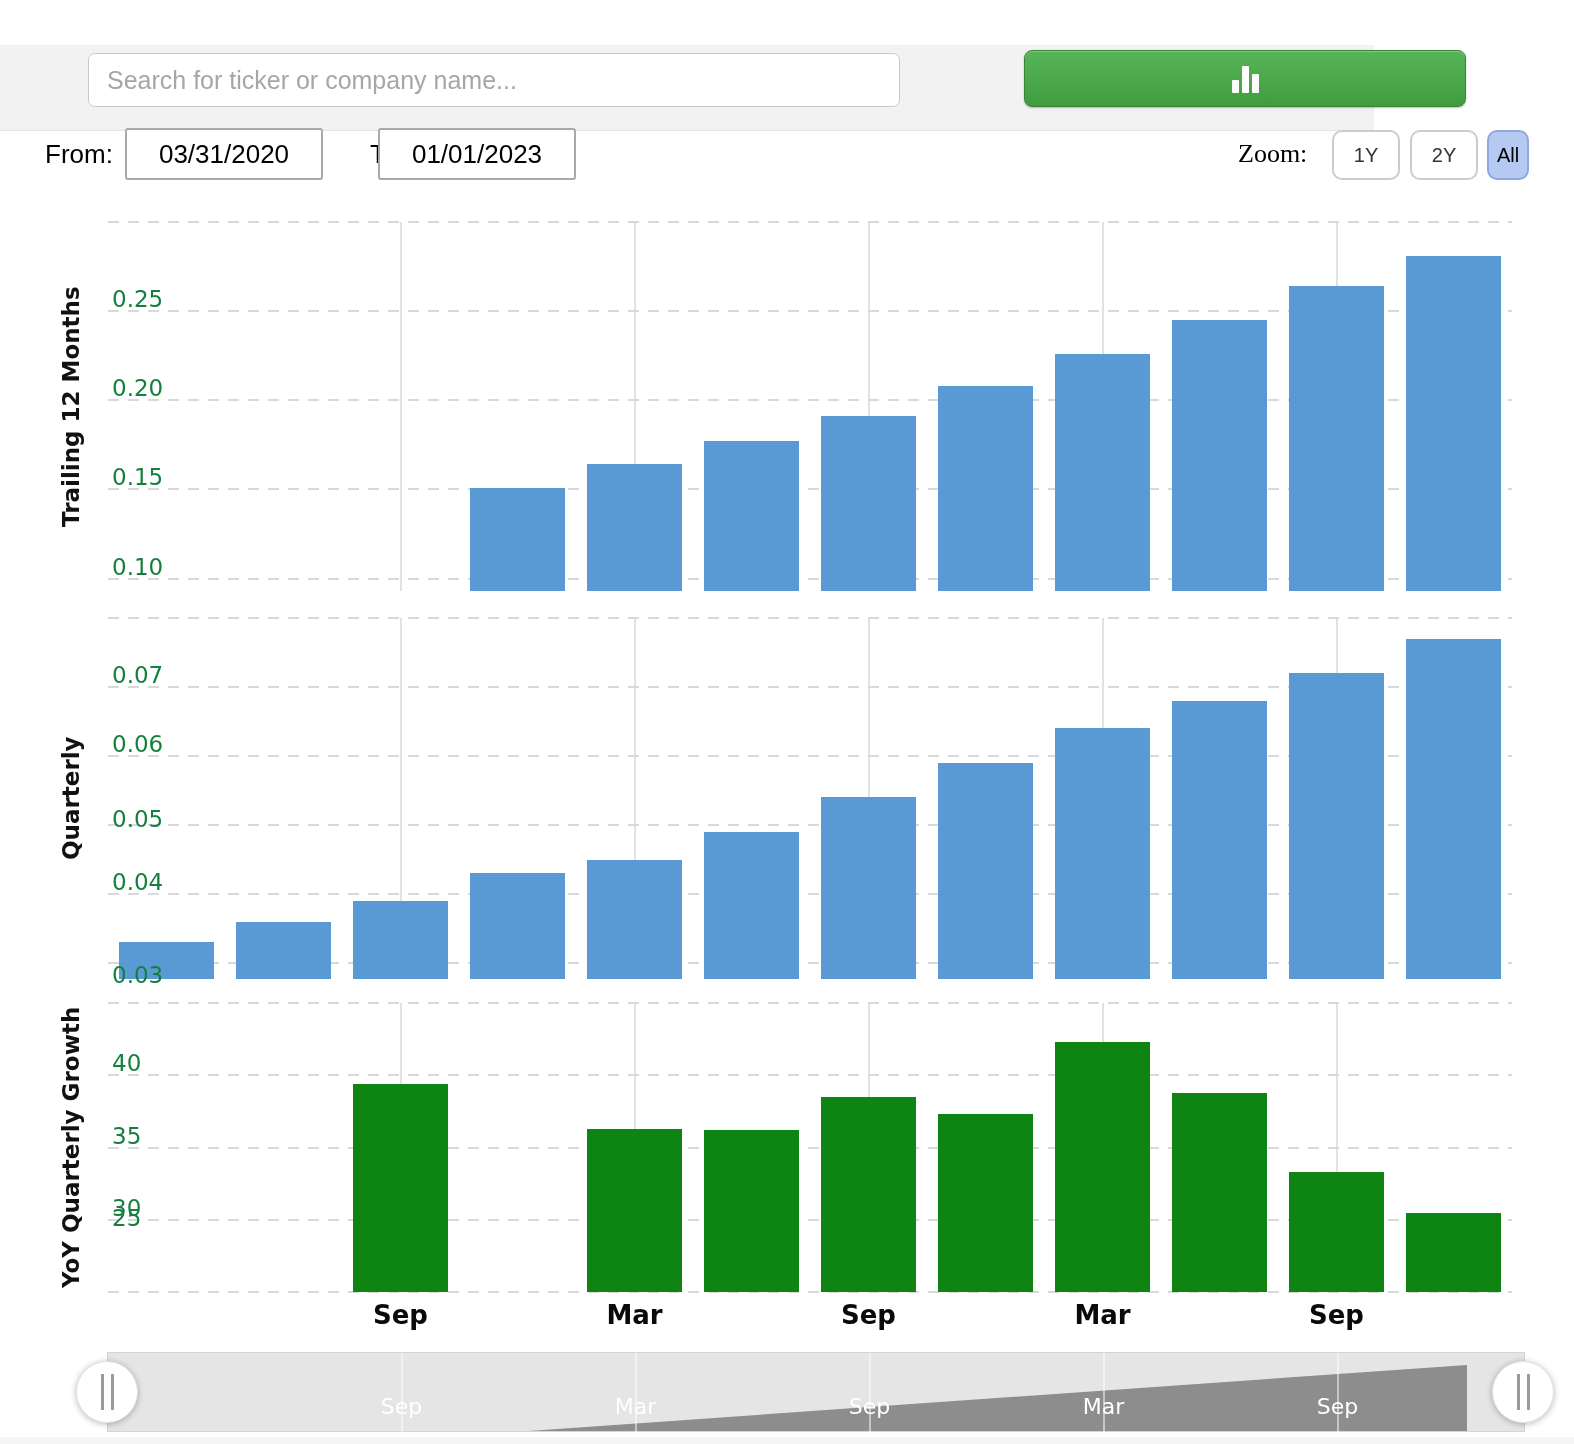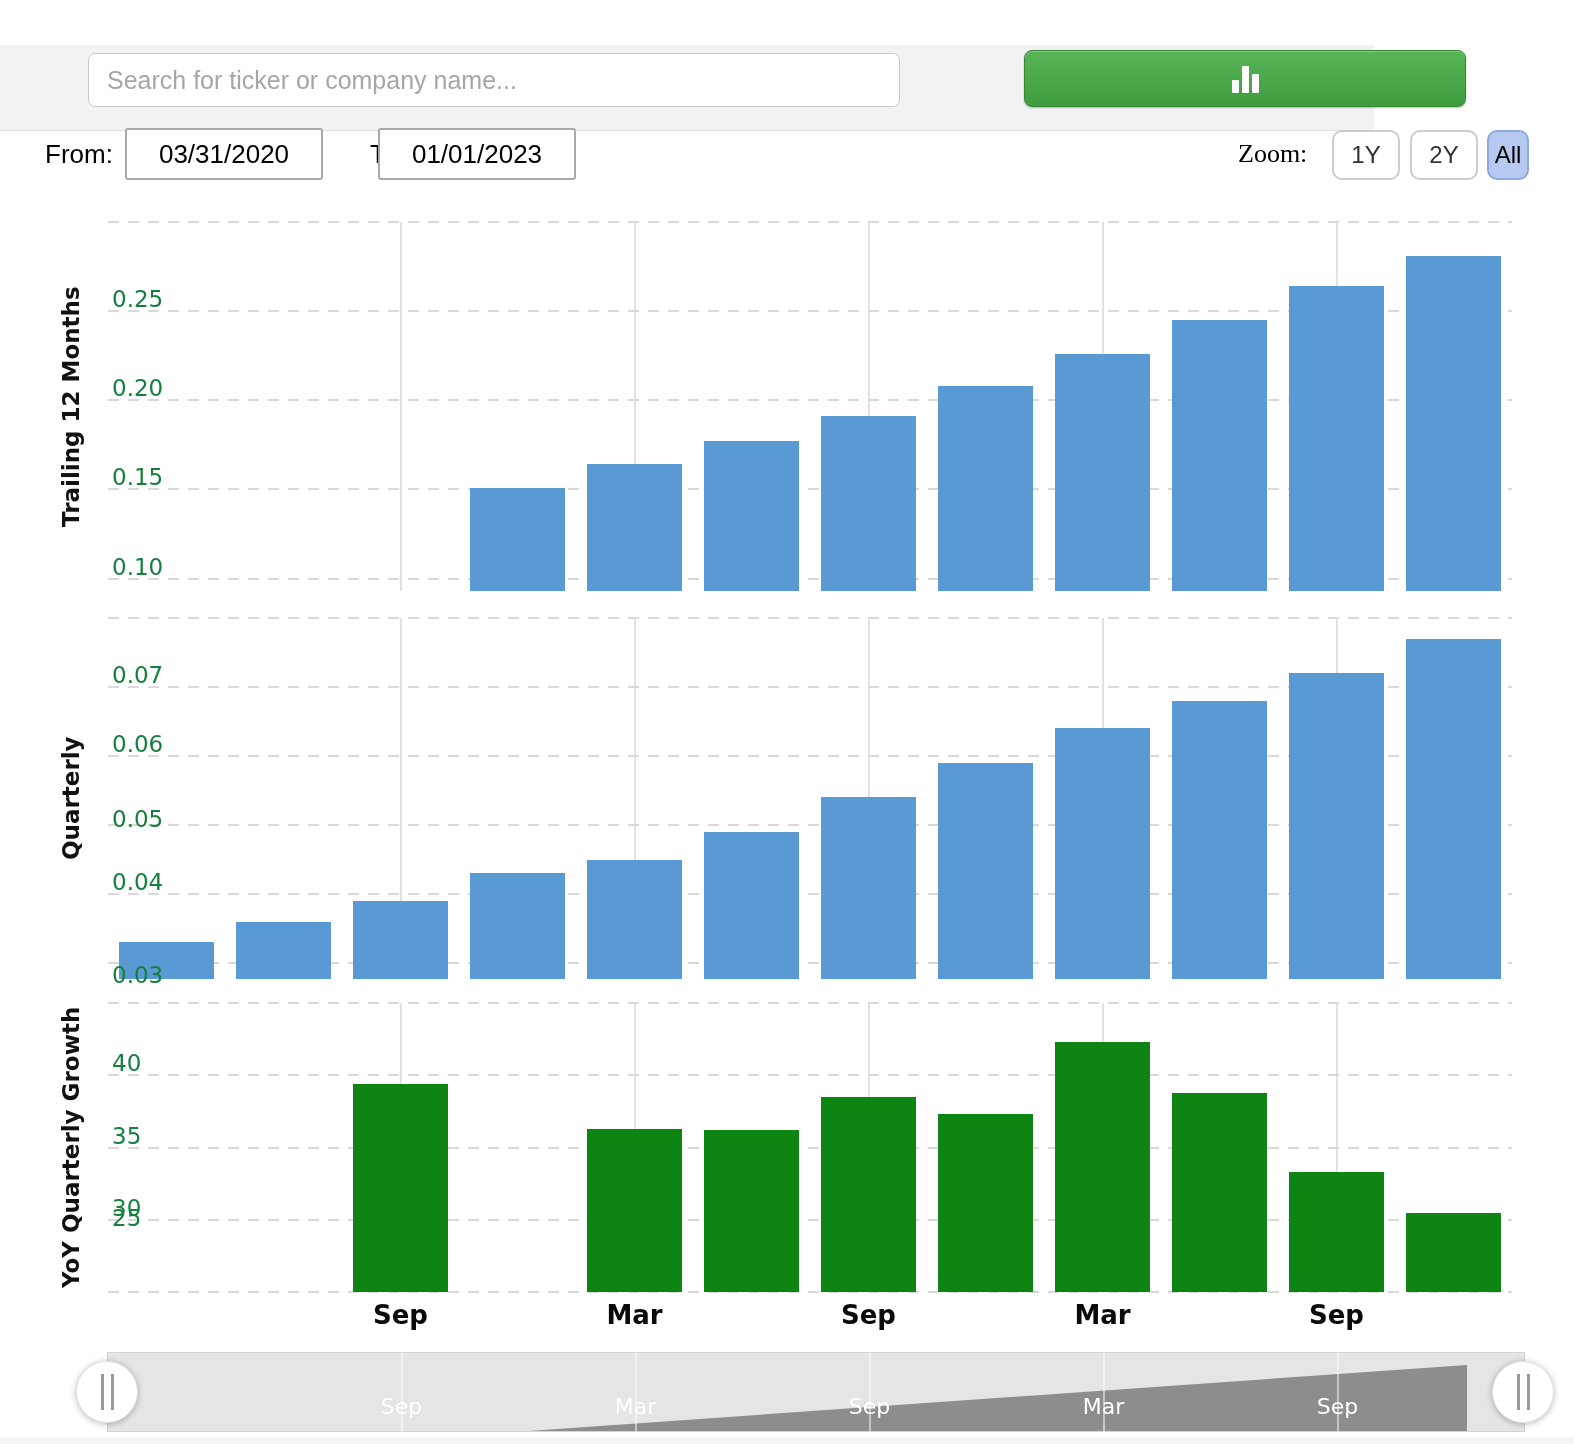--- a/index.html
+++ b/index.html
@@ -36,21 +36,21 @@
   
   .ctl-label{position:absolute;font-size:26px;color:#000;line-height:52px;height:52px;}
   .date-input{
     position:absolute;top:128px;width:198px;height:52px;box-sizing:border-box;
     border:2px solid #a9a9a9;border-radius:3px;text-align:center;font-size:26px;color:#000;
     background:#fff;outline:none;font-family:"Liberation Sans", sans-serif;padding:0;
   }
   .zoom-btn{
     position:absolute;top:130px;height:50px;box-sizing:border-box;
     border:2px solid #cccccc;border-radius:10px;background:#ffffff;
-    font-size:24px;color:#333;display:flex;align-items:center;justify-content:center;
+    font-size:20px;color:#333;display:flex;align-items:center;justify-content:center;
     cursor:pointer;font-family:"Liberation Sans", sans-serif;
   }
   .zoom-btn.active{background:#b5c9f1;border-color:#8fa9e0;color:#000;}
   
   .axis-title{
     position:absolute;writing-mode:vertical-rl;transform:rotate(180deg);
     font-family:"DejaVu Sans", sans-serif;font-weight:bold;font-size:23px;color:#111;
     text-align:center;white-space:nowrap;
   }
   .hgrid{position:absolute;height:2px;left:108px;width:1404px;

